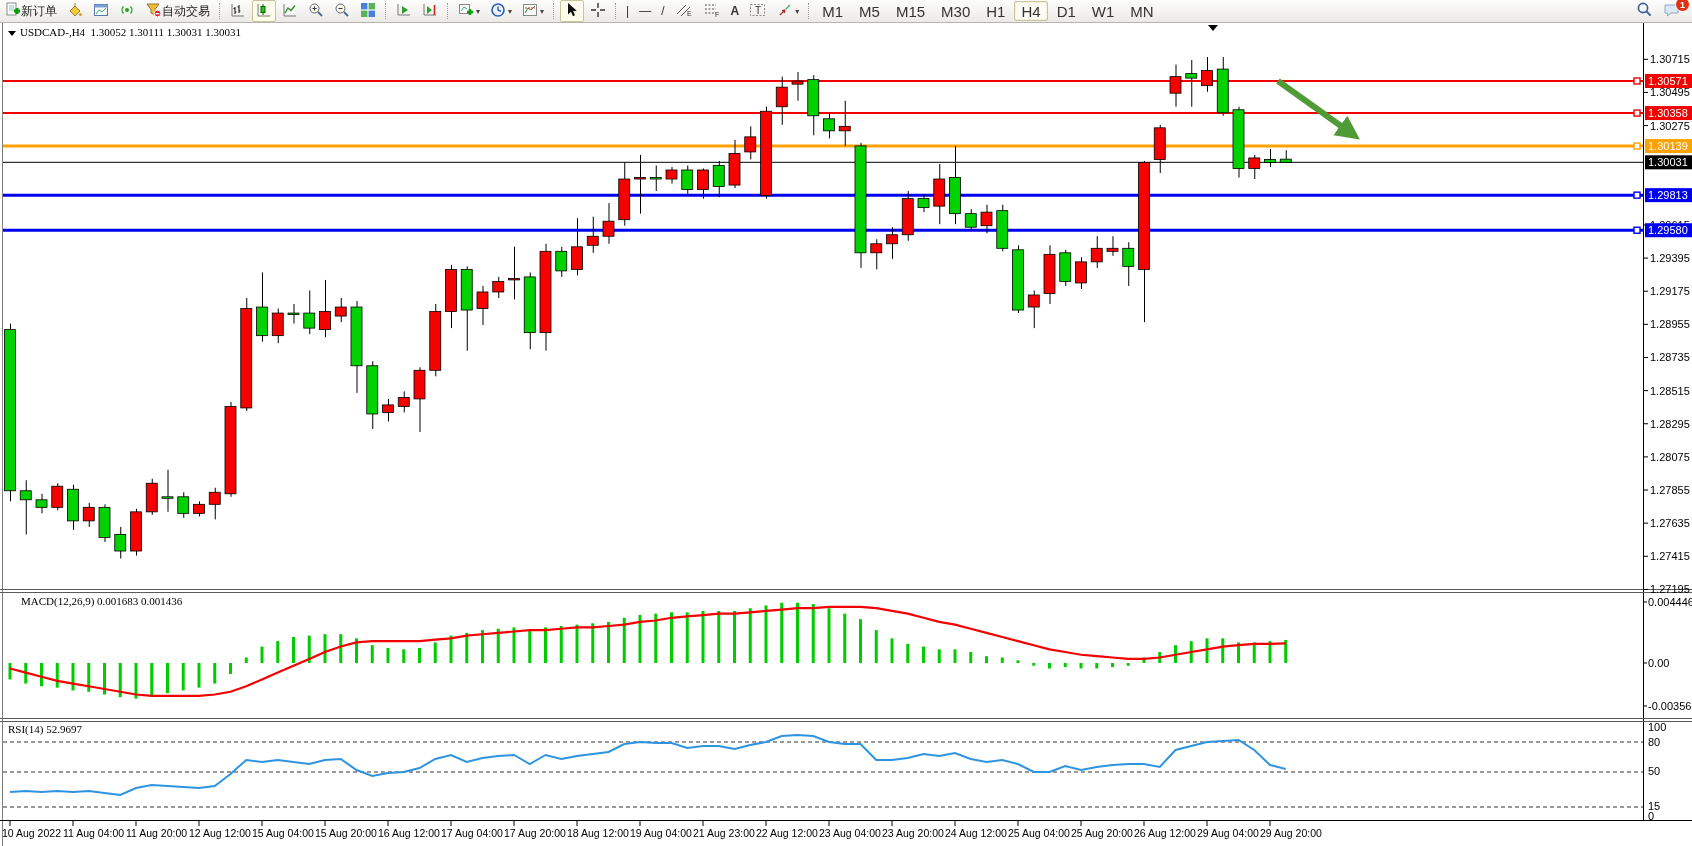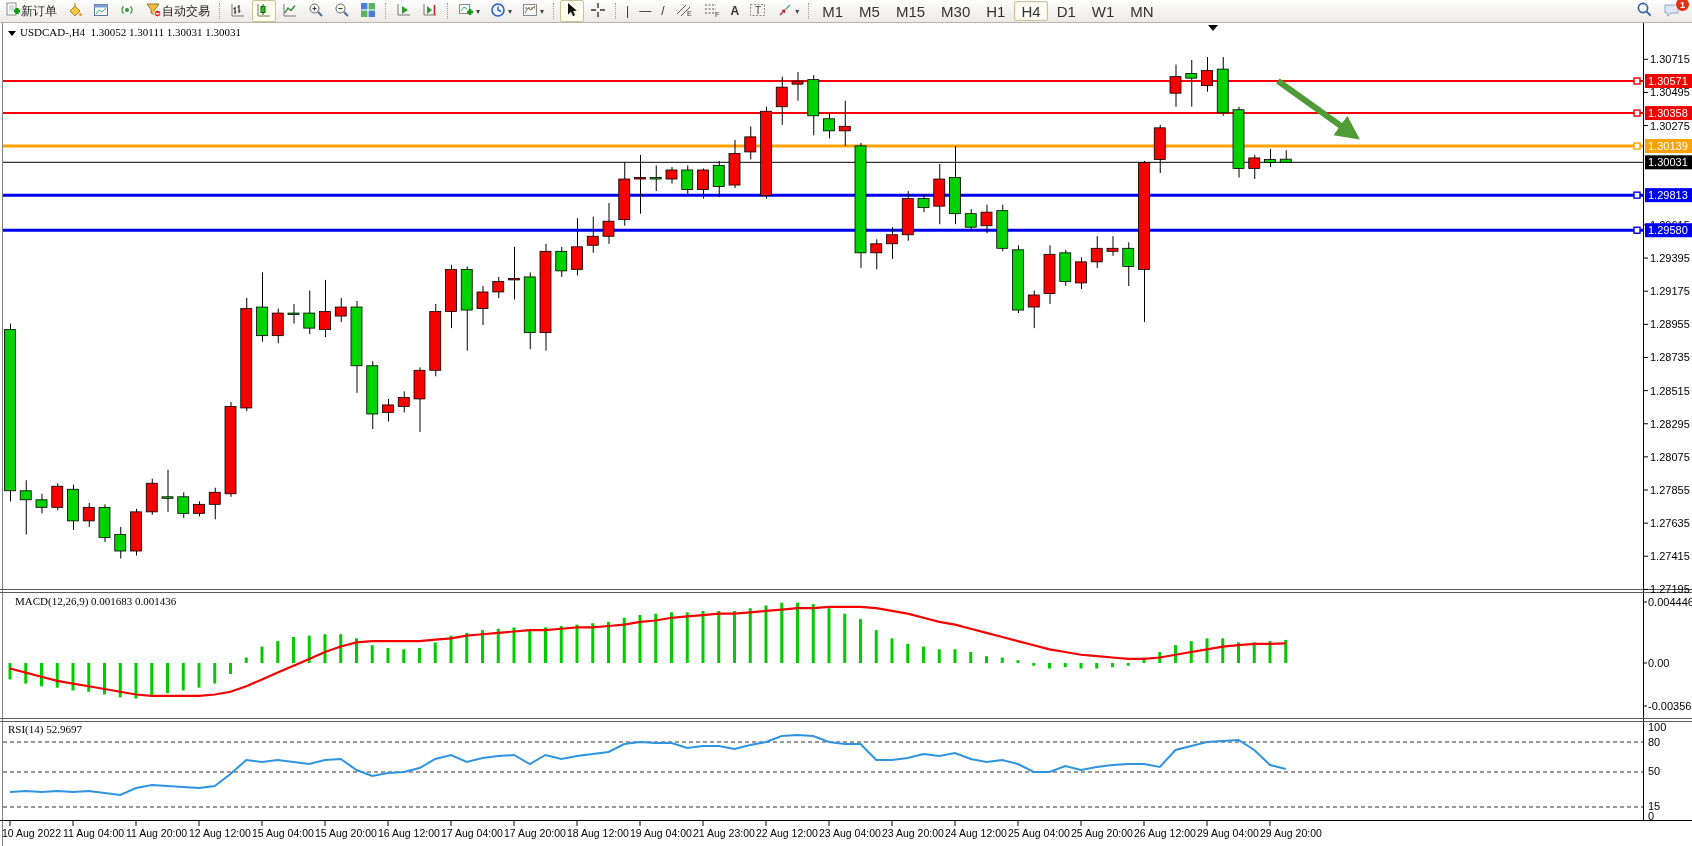--- a/index.html
+++ b/index.html
@@ -276,21 +276,21 @@
           </svg>
       </span>
       <span class="badge">1</span>
     </div>
   </div>
 </div>
 
 <div class="overlay" style="left:8px;top:26px;">
   <span class="tri-down"></span><span>USDCAD-,H4</span>&nbsp;&nbsp;<span>1.30052 1.30111 1.30031 1.30031</span>
 </div>
-<div class="overlay" style="left:15px;top:595px;">
+<div class="overlay" style="left:21px;top:595px;">
   <span>MACD(12,26,9)</span>&nbsp;<span>0.001683 0.001436</span>
 </div>
 <div class="overlay" style="left:8px;top:723px;">
   <span>RSI(14)</span>&nbsp;<span>52.9697</span>
 </div>
 
 <svg id="chart-svg" width="1692" height="846">
     <line x1="0" y1="22.5" x2="1692" y2="22.5" stroke="#9a9a9a"></line>
     <line x1="2.5" y1="22" x2="2.5" y2="846" stroke="#808080"></line>
     <line x1="1643.5" y1="22" x2="1643.5" y2="821" stroke="#000"></line>

